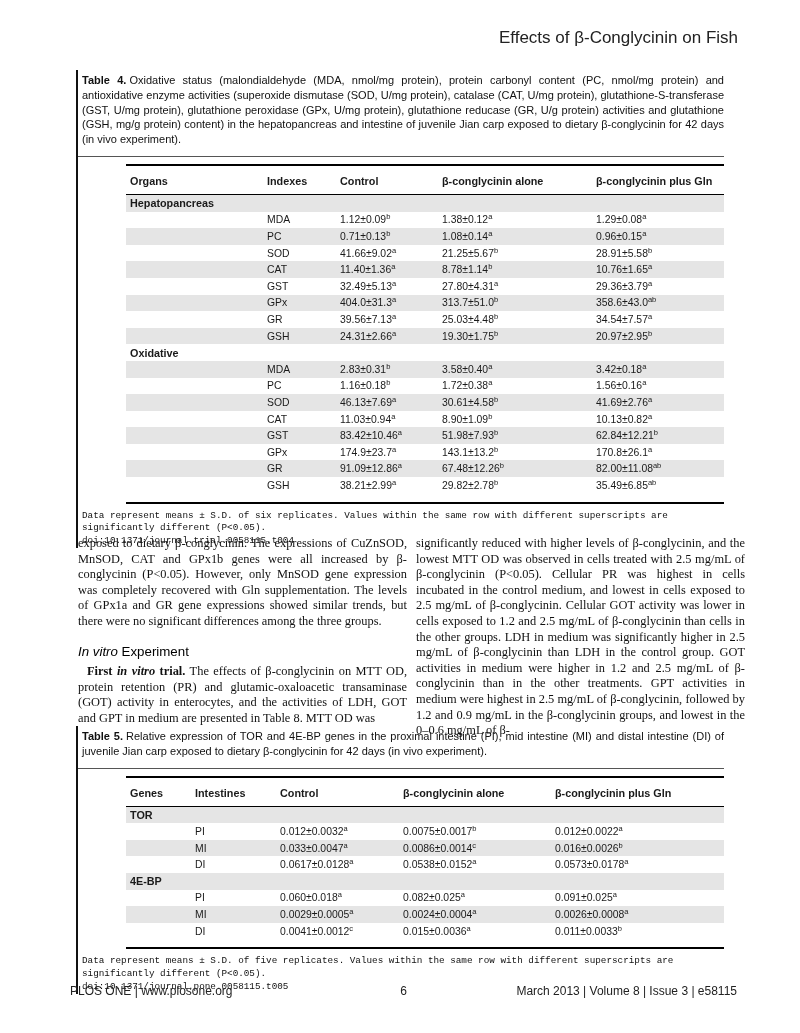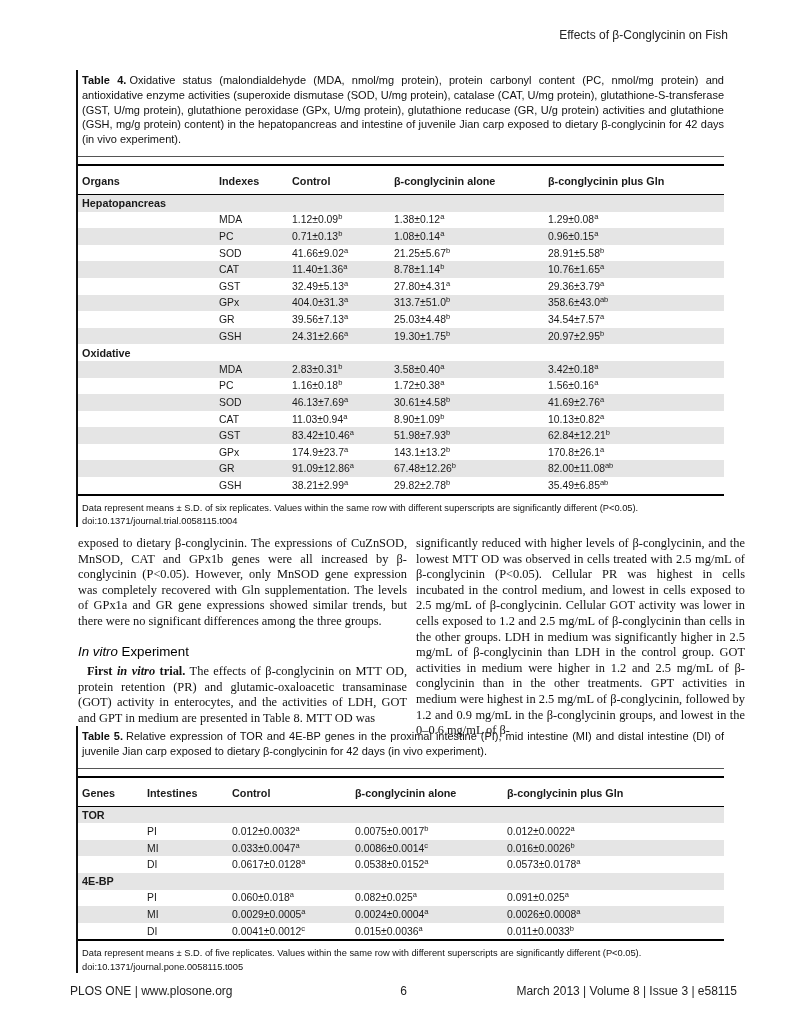--- a/index.html
+++ b/index.html
@@ -1,37 +1,37 @@
 <!DOCTYPE html>
 <html><head>
 <meta charset="utf-8">
 <style>
   html,body{margin:0;padding:0;background:#ffffff;}
   .page{position:relative;width:800px;height:1033px;background:#fff;overflow:hidden;
         font-family:"Liberation Sans",sans-serif;color:#1a1a1a;}
 
-  .running-head{position:absolute;top:28px;right:72px;font-size:12px;color:#222;}
+  .running-head{position:absolute;top:28px;right:62px;font-size:17px;color:#222;}
 
   
   .table-block{position:absolute;left:76px;width:648px;border-left:2px solid #111;box-sizing:border-box;}
   .caption{margin:0;padding:3px 0 9px 4px;font-size:11px;line-height:14.8px;text-align:justify;
            color:#111;border-bottom:1px solid #555;}
   .caption b{margin-right:3px;margin-top:18px;}
-  .tbl{margin-top:7px;border-top:2.5px solid #000;border-bottom:2px solid #000;}
+  .tbl{margin-top:7px;border-top:2.5px solid #000;border-bottom:2px solid #000;padding-bottom:8px;margin-left:48px;}
   .thead{display:grid;padding:9px 0 7px 4px;border-bottom:1.5px solid #000;
          font-weight:bold;font-size:10.8px;}
   .tr{display:grid;height:16.6px;align-items:center;padding-left:4px;font-size:10.4px;}
   .tr.shade{background:#e5e5e5;}
   .tr.section{font-weight:bold;font-size:10.8px;}
   .t4 .thead,.t4 .tr{grid-template-columns:137px 73px 102px 154px 1fr;}
   .t5 .thead,.t5 .tr{grid-template-columns:65px 85px 123px 152px 1fr;}
   .td{white-space:nowrap;}
   .span-all{grid-column:1/-1;}
   sup{font-size:7.5px;line-height:0;}
-  .note{margin:6px 0 0;padding-left:4px;font-size:9.3px;line-height:12.4px;color:#111;}
+  .note{margin:6px 0 0;padding-left:4px;font-size:9.3px;line-height:12.4px;color:#111;font-family:Liberation Mono, monospace;}
   .note.doi{margin-top:1px;}
 
   
   .cols{position:absolute;top:536px;left:78px;width:667px;display:flex;gap:9px;
         font-family:"Liberation Serif",serif;font-size:12.4px;line-height:15.6px;
         text-align:justify;color:#111;}
   .col{width:329px;}
   .body-p{margin:0;}
   .h-invitro{margin:14px 0 5px 0;font-family:"Liberation Sans",sans-serif;
              font-size:13.3px;font-weight:normal;color:#000000;}

